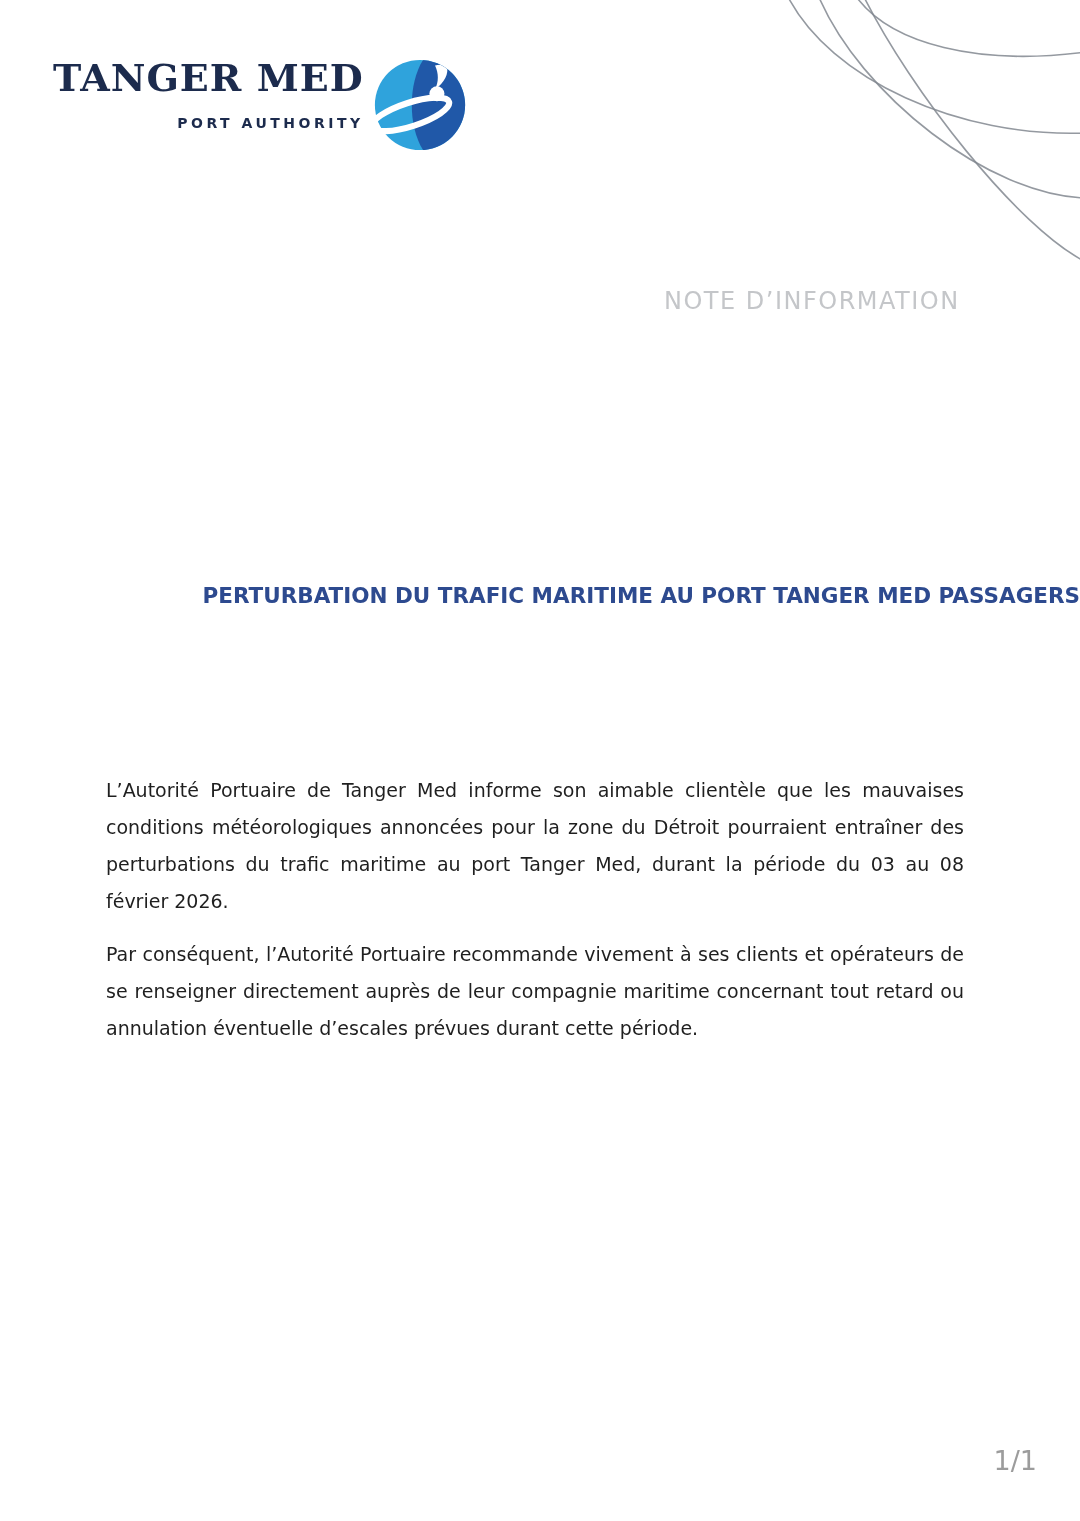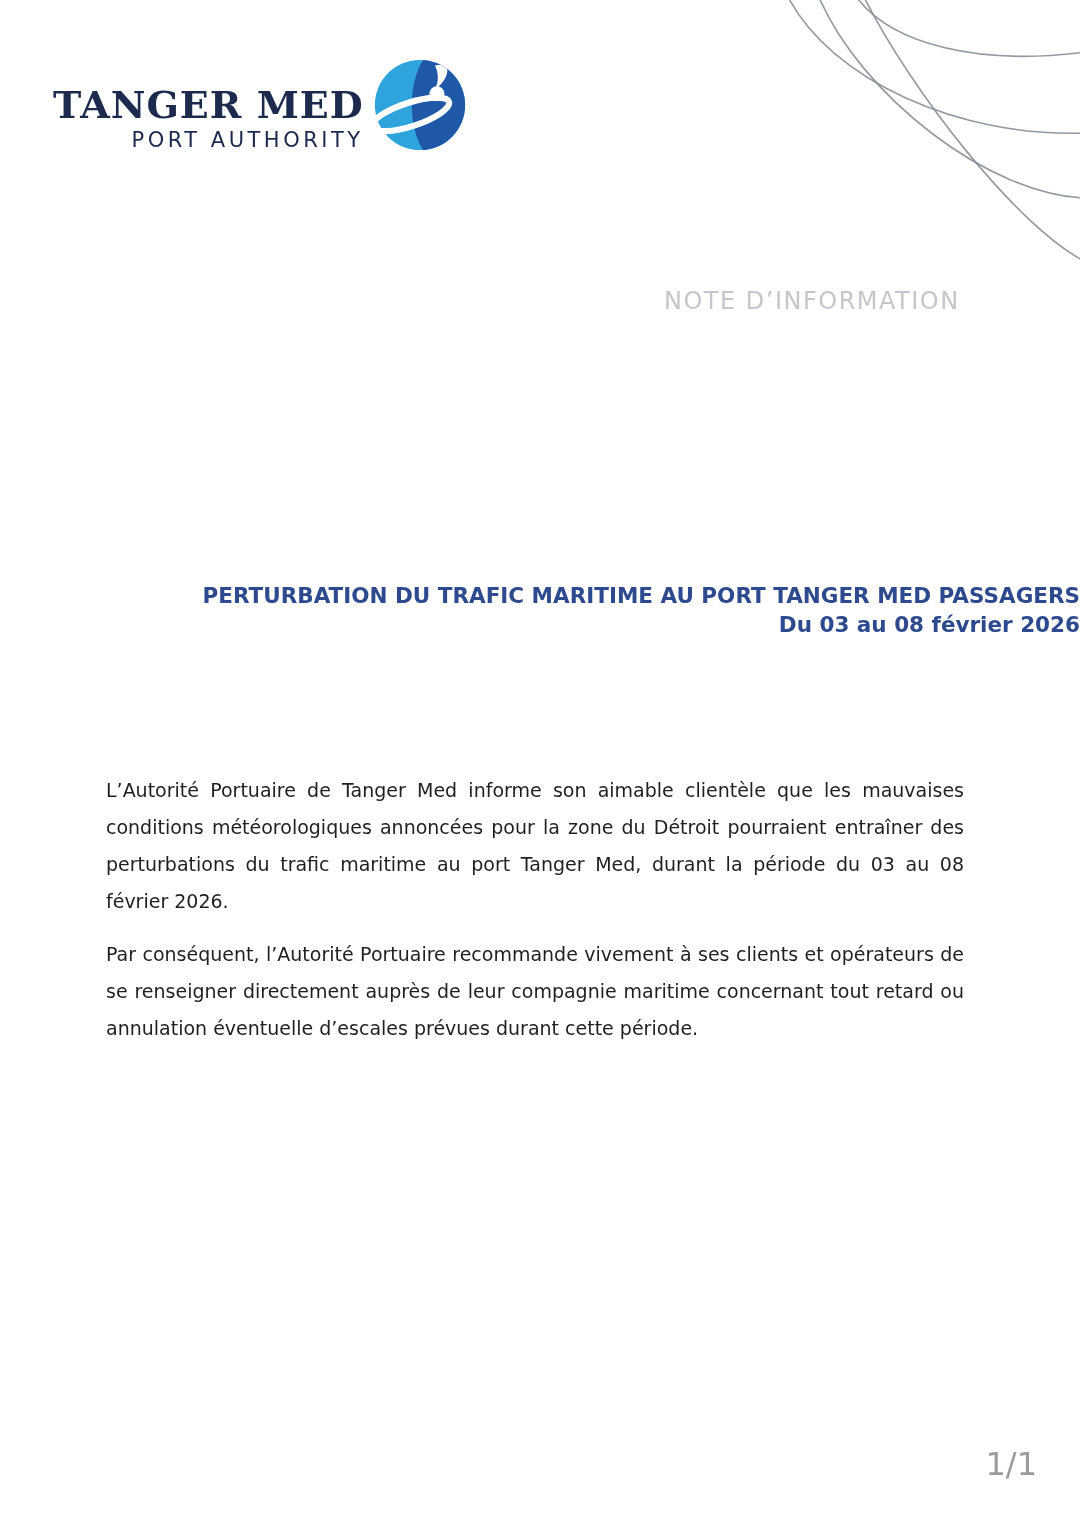--- a/index.html
+++ b/index.html
@@ -19,31 +19,31 @@
     width:1080px;height:1521px;
     background:#ffffff;
     overflow:hidden;
     font-family:"DejaVu Sans","Liberation Sans",sans-serif;
   }
   .curves{position:absolute;top:0;right:0;width:320px;height:300px}
   .curves path{fill:none;stroke:var(--curve-gray);stroke-width:1.6;opacity:.85}
 
   .logo{
     position:absolute;left:53px;top:58px;
-    display:flex;align-items:flex-end;gap:9px;
+    display:flex;align-items:flex-start;gap:9px;
   }
   .wordmark{display:flex;flex-direction:column;align-items:flex-end}
   .logo-name{
     font-family:"DejaVu Serif","Liberation Serif",serif;
     font-weight:bold;font-size:38px;line-height:1.05;
     letter-spacing:1px;color:var(--logo-navy);white-space:nowrap;
   }
   .logo-subtitle{
-    font-weight:normal;font-size:21px;letter-spacing:3.5px;
-    color:var(--logo-navy);margin-top:3px;white-space:nowrap;
+    font-weight:bold;font-size:14px;letter-spacing:3.5px;
+    color:var(--logo-navy);margin-top:17px;white-space:nowrap;
   }
   .globe{width:94px;height:94px;flex:0 0 auto}
 
   .doc-meta{
     position:absolute;left:664px;top:288px;
     color:var(--meta-gray);font-size:24px;letter-spacing:1.5px;
     line-height:26px;white-space:nowrap;
   }
   .doc-ref{margin-top:28px}
 
@@ -55,21 +55,21 @@
 
   .body-text{
     position:absolute;top:756px;left:90px;width:890px;
     font-size:19px;line-height:37px;
     text-align:justify;color:var(--body-text);
   }
   .body-text p{margin:16px}
 
   .page-num{
     position:absolute;right:43px;top:1445px;
-    color:var(--page-number-gray);font-size:32px;
+    color:var(--page-number-gray);font-size:27px;
   }
 </style>
 </head>
 <body>
 
 <div class="page">
 
   <svg class="curves" viewBox="0 0 320 300" aria-hidden="true">
     <path d="M 95 -5 C 130 45, 220 66, 326 52"></path>
     <path d="M 27 -5 C 70 80, 200 138, 326 133"></path>
@@ -97,21 +97,20 @@
       <ellipse cx="40" cy="60" rx="43" ry="12.5" fill="none" stroke="#ffffff" stroke-width="6.5" transform="rotate(-18 40 60)"></ellipse>
     </svg>
   </header>
 
   <div class="doc-meta">
     <div class="doc-type">NOTE D’INFORMATION</div>
   </div>
 
   <div class="doc-title">
     <div>PERTURBATION DU TRAFIC MARITIME AU PORT TANGER MED PASSAGERS</div>
-    <div>Du 03 au 08 février 2026</div>
   </div>
 
   <div class="body-text">
     <p>L’Autorité Portuaire de Tanger Med informe son aimable clientèle que les mauvaises conditions météorologiques annoncées pour la zone du Détroit pourraient entraîner des perturbations du trafic maritime au port Tanger Med, durant la période du 03 au 08 février 2026.</p>
     <p>Par conséquent, l’Autorité Portuaire recommande vivement à ses clients et opérateurs de se renseigner directement auprès de leur compagnie maritime concernant tout retard ou annulation éventuelle d’escales prévues durant cette période.</p>
   </div>
 
   <div class="page-num">1/1</div>
 
 </div>

